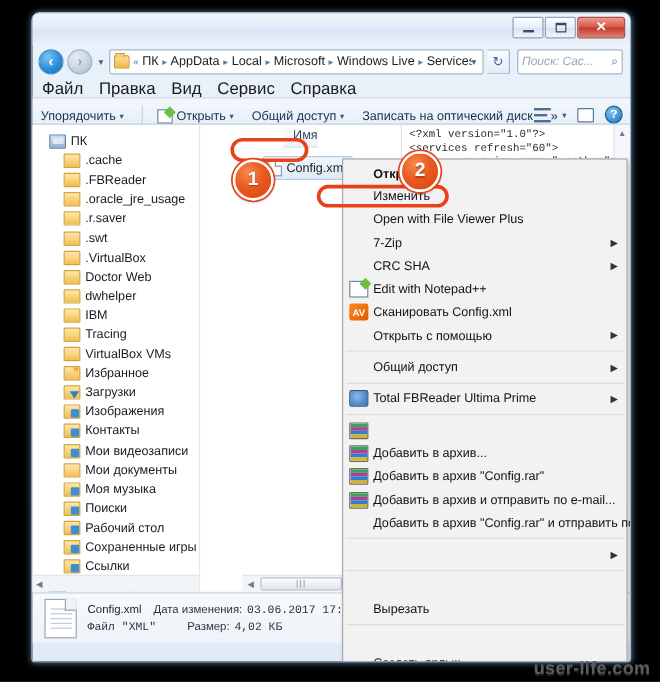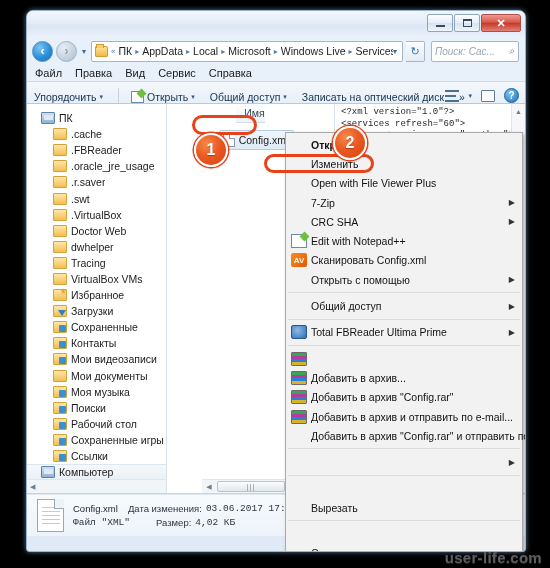--- a/index.html
+++ b/index.html
@@ -98,21 +98,21 @@
     display:flex; align-items:center; padding:0 3px;
   }
   .searchbox span.ph { flex:1; font-size:10px; color:#9aa6b2; font-style:italic; overflow:hidden; white-space:nowrap;}
   .mag { font-size:10px; color:#4a7ba8; }
 
   
   .menubar {
     height: 17px; display:flex; align-items:center;
     padding-left: 8px; gap: 13px;
   }
-  .menubar div { font-size:11px; color:#1b1b1b; }
+  .menubar div { font-size:14px; color:#1b1b1b; }
 
   
   .toolbar {
     height: 23px; display:flex; align-items:flex-end;
     border-top:1px solid #cfdbe8;
     border-bottom:1px solid #b9c9d8;
     background: linear-gradient(to bottom,#f4f8fc 0%, #e7eff8 100%);
     padding: 0 4px 0 7px;
     position:relative;
   }
@@ -416,37 +416,41 @@
         <div class="treeitem lvl2">
             <span class="ti-ic ic-folder"></span>
             <span class="lbl">Doctor Web</span>
           </div>
         <div class="treeitem lvl2">
             <span class="ti-ic ic-folder"></span>
             <span class="lbl">dwhelper</span>
           </div>
         <div class="treeitem lvl2">
             <span class="ti-ic ic-folder"></span>
+            <span class="lbl">IBM</span>
+          </div>
+        <div class="treeitem lvl2">
+            <span class="ti-ic ic-folder"></span>
             <span class="lbl">Tracing</span>
           </div>
         <div class="treeitem lvl2">
             <span class="ti-ic ic-folder"></span>
             <span class="lbl">VirtualBox VMs</span>
           </div>
         <div class="treeitem lvl2">
             <span class="ti-ic ic-star"></span>
             <span class="lbl">Избранное</span>
           </div>
         <div class="treeitem lvl2">
             <span class="ti-ic ic-dl"></span>
             <span class="lbl">Загрузки</span>
           </div>
         <div class="treeitem lvl2">
             <span class="ti-ic ic-folderB"></span>
-            <span class="lbl">Сохраненные</span>
+            <span class="lbl">Изображения</span>
           </div>
         <div class="treeitem lvl2">
             <span class="ti-ic ic-folderB"></span>
             <span class="lbl">Контакты</span>
           </div>
         <div class="treeitem lvl2">
             <span class="ti-ic ic-folderB"></span>
             <span class="lbl">Мои видеозаписи</span>
           </div>
         <div class="treeitem lvl2">

